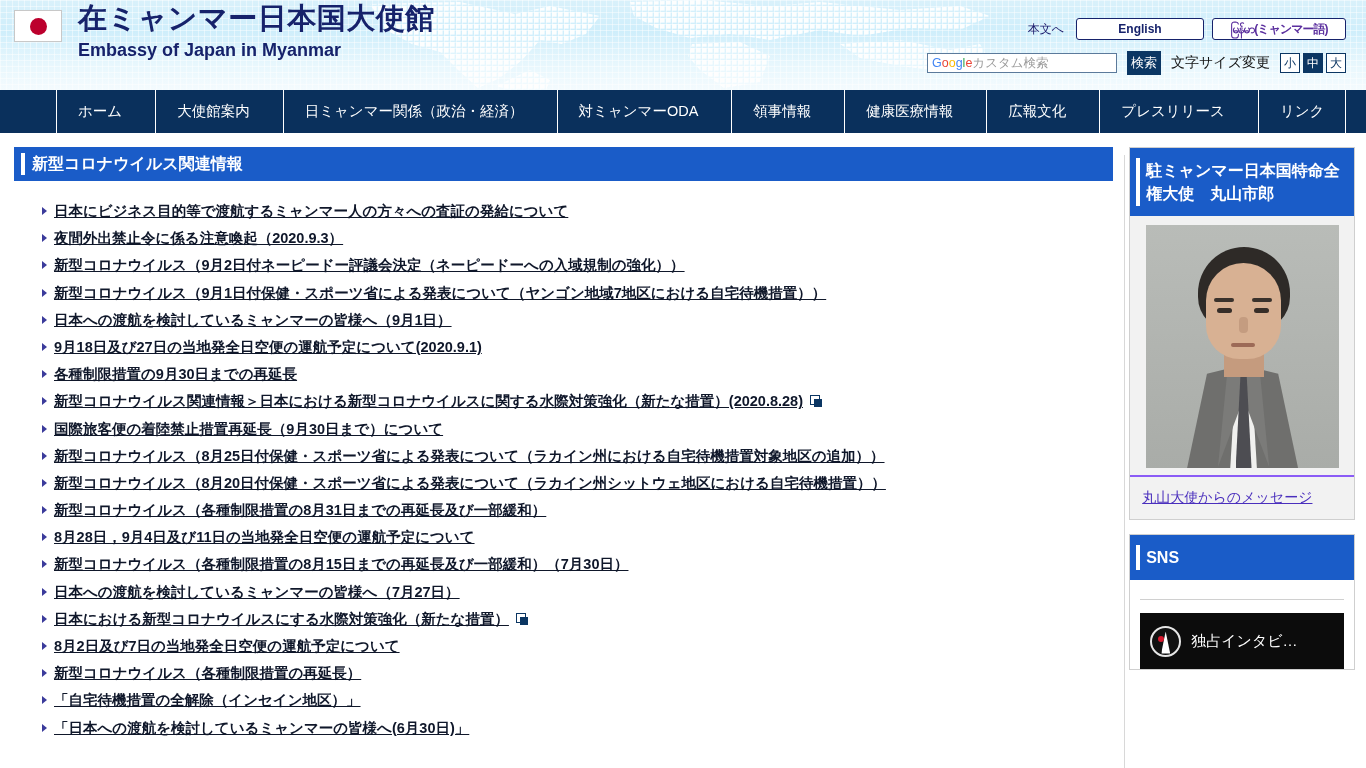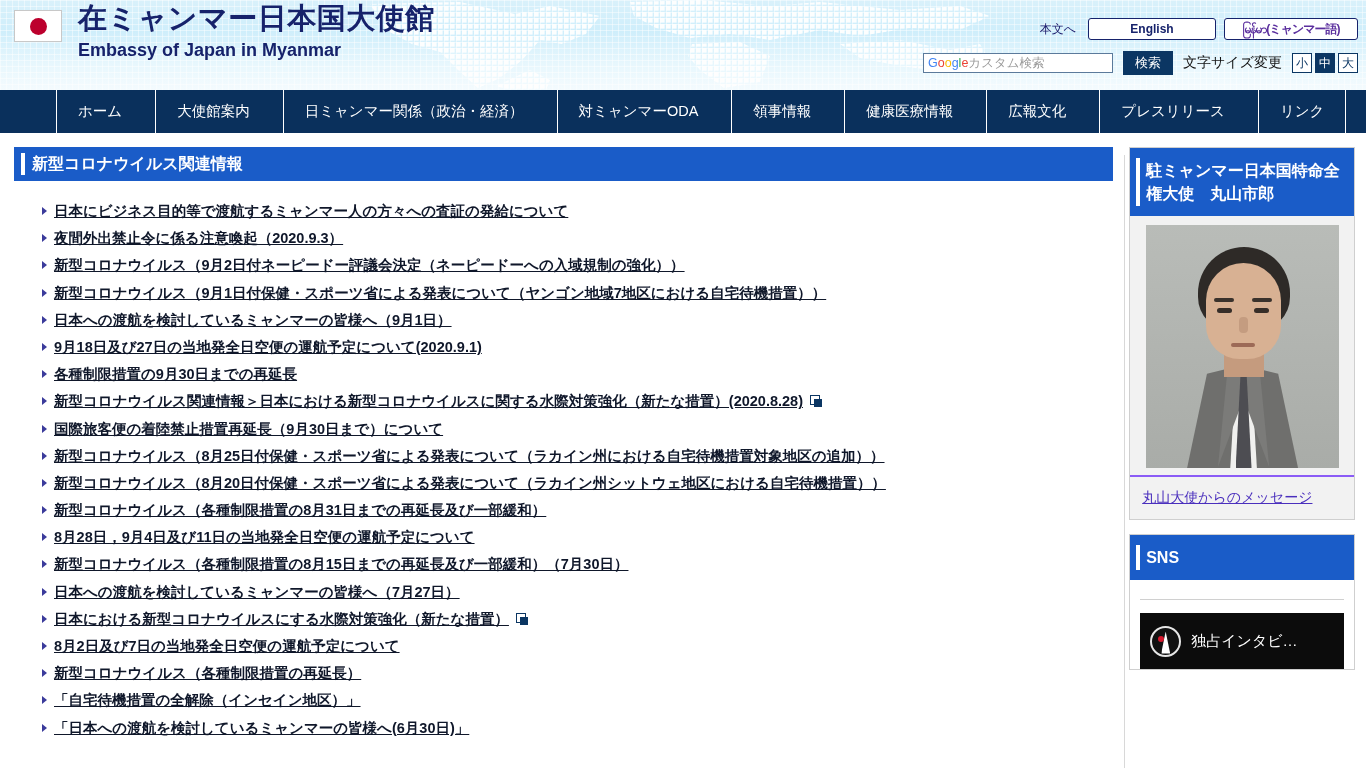--- a/index.html
+++ b/index.html
@@ -57,21 +57,21 @@
   .brand-jp {
     font-size: 29px; font-weight: bold; color: #16226b;
     letter-spacing: .5px; white-space: nowrap;
   }
   .brand-en {
     font-size: 18px; font-weight: bold; color: #16226b;
     margin-top: 8px; white-space: nowrap;
   }
 
   .header-tools {
-    position: absolute; right: 8px; top: 18px;
+    position: absolute; right: 20px; top: 18px;
     z-index: 3; text-align: right;
   }
   .tools-row1 { display: flex; align-items: center; justify-content: flex-end; gap: 8px; }
   .skip-link {
     font-size: 12px; color: #1a1a6b; text-decoration: none;
     padding: 0 4px;
   }
   .lang-btn {
     display: inline-block;
     min-width: 128px;
@@ -103,21 +103,21 @@
     line-height: 18px;
     color: #555;
     display: flex; align-items: center;
   }
   .g-b { color:#4285F4; } .g-r { color:#EA4335; } .g-y { color:#FBBC05; } .g-g { color:#34A853; }
   .gtext { color: #9a9a9a; }
   .search-btn {
     background: #0b3663; color: #fff;
     font-size: 13px;
     border: none;
-    padding: 3px 12px;
+    padding: 3px 4px;
     cursor: pointer;
     font-family: inherit;
   }
   .fontsize-label { font-size: 14px; color: #111; }
   .fs-group { display: inline-flex; gap: 3px; }
   .fs-btn {
     width: 20px; height: 20px;
     font-size: 12px;
     border: 1px solid #0b3663;
     background: #fff; color: #0b3663;

